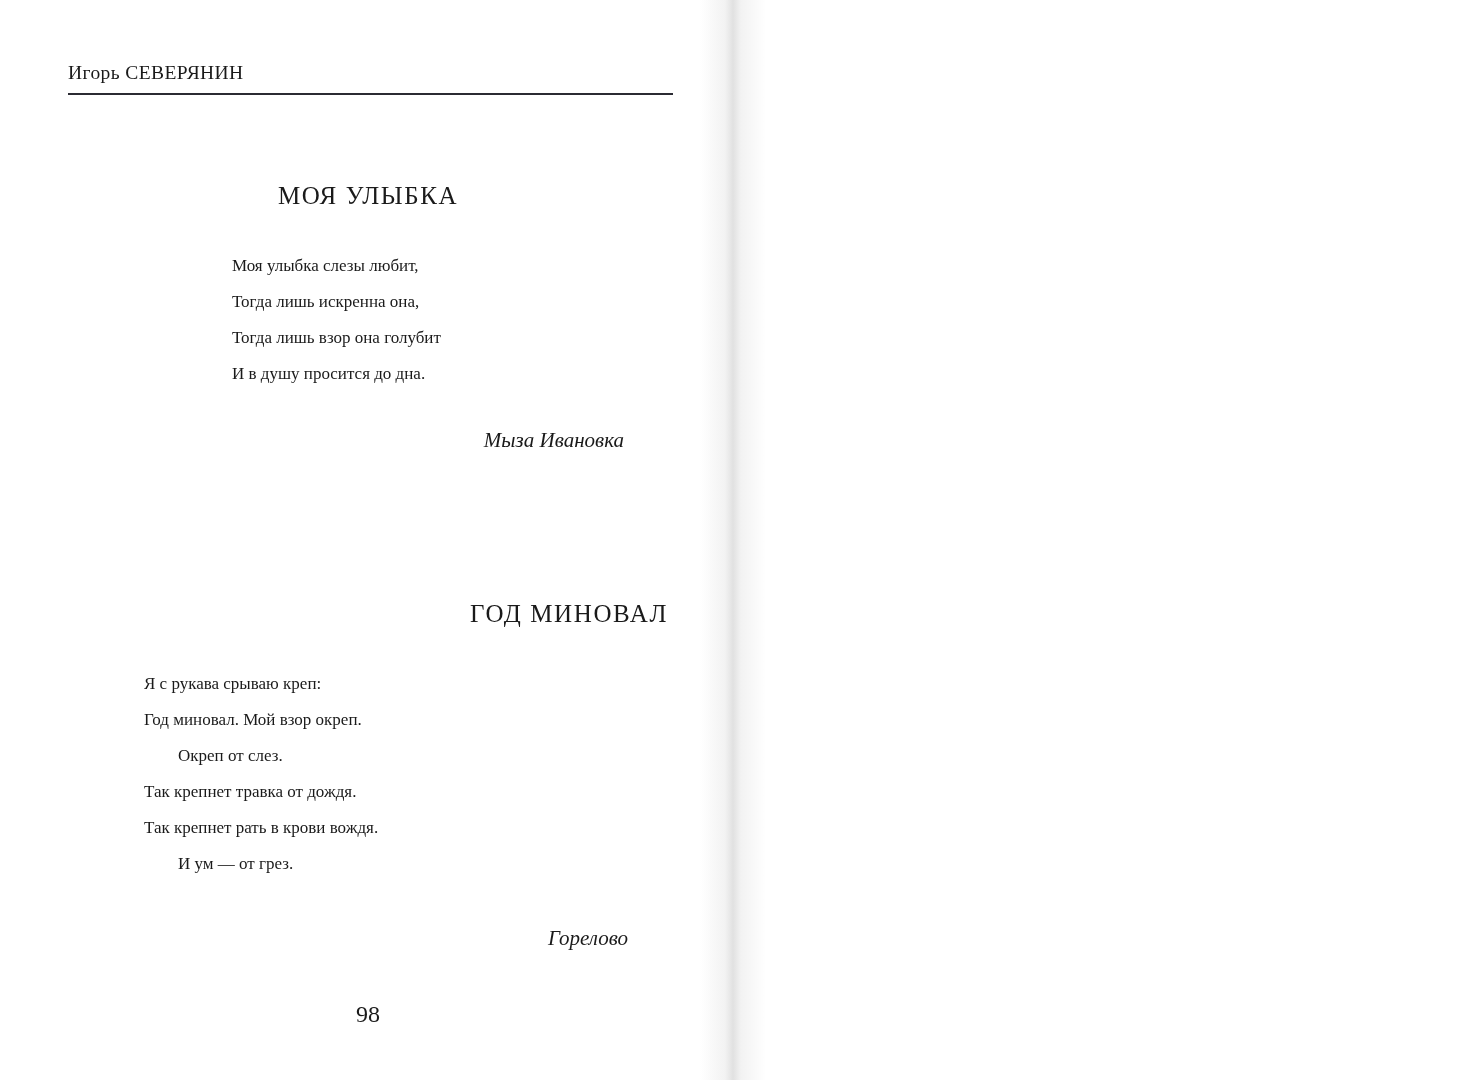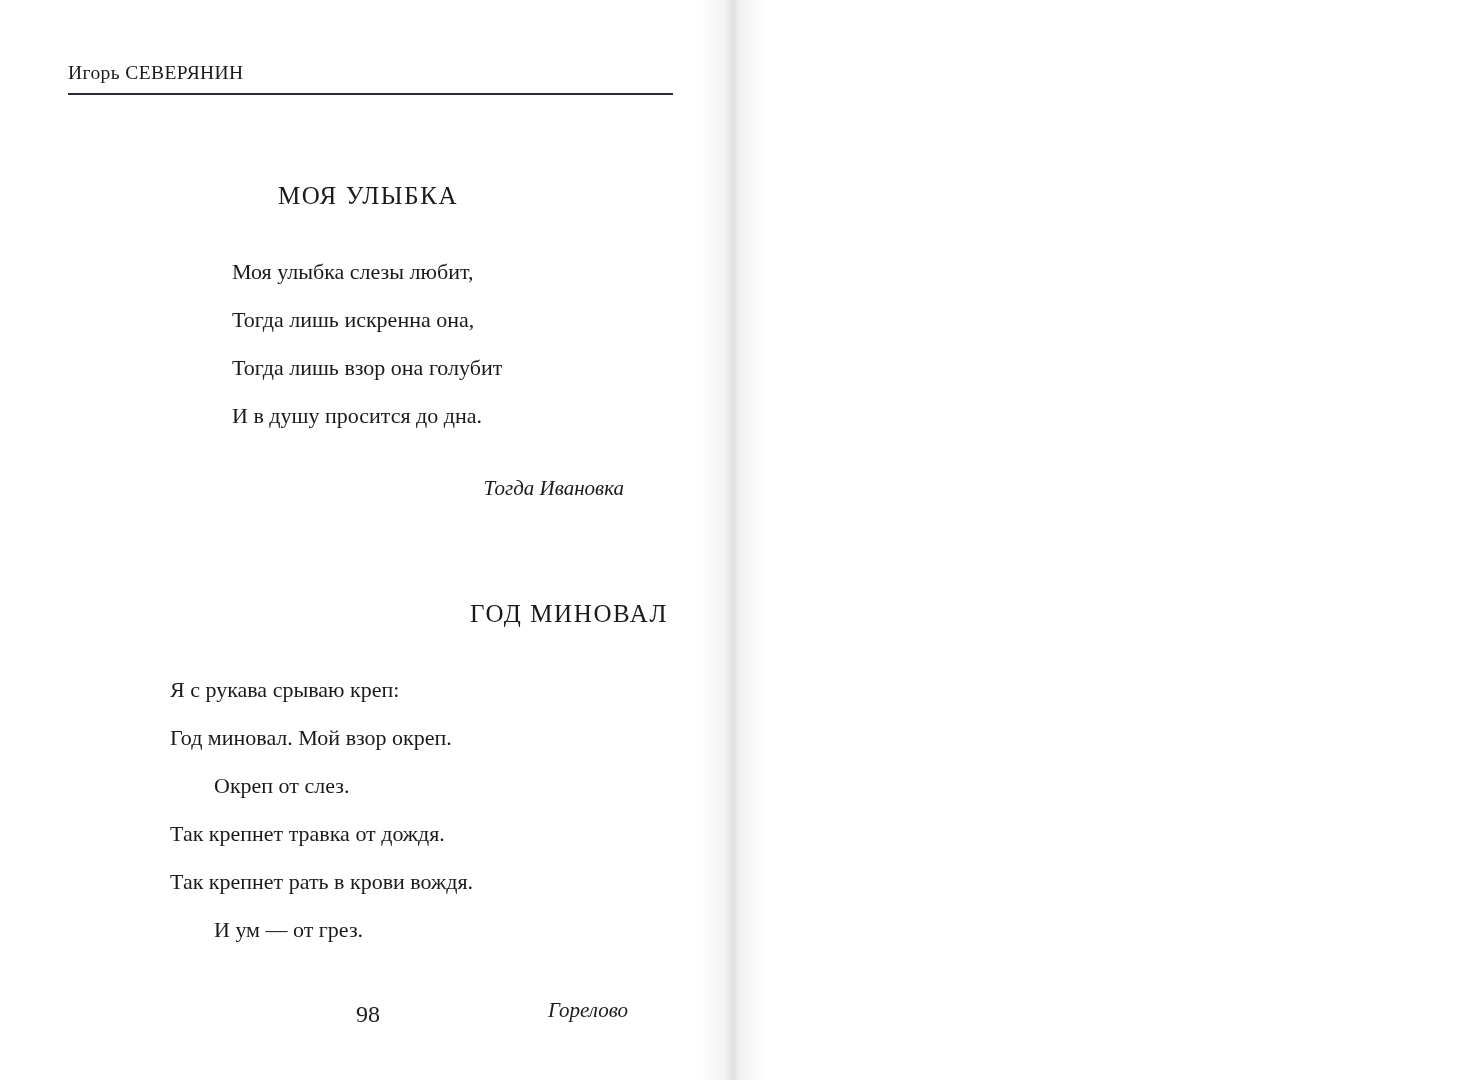--- a/index.html
+++ b/index.html
@@ -70,40 +70,40 @@
   
   .poem { position: absolute; }
 
   .poem-title {
     font-weight: normal;
     font-size: 25px;
     letter-spacing: 1.6px;
     text-align: center;
   }
   .stanza {
-    font-size: 22px;
-    line-height: 48px;
+    font-size: 17px;
+    line-height: 36px;
     white-space: pre;
   }
   .place {
     font-style: italic;
     font-size: 21px;
     text-align: right;
   }
 
   
   #poem-moya-ulybka { left: 68px; top: 182px; width: 600px; }
   #poem-moya-ulybka .poem-title { margin-bottom: 38px; }
   #poem-moya-ulybka .stanza { margin-left: 164px; }
   #poem-moya-ulybka .stanza + .stanza { margin-top: 33px; }
   #poem-moya-ulybka .place { margin-top: 36px; margin-right: 44px; }
 
   #poem-god-minoval { left: 68px; top: 600px; width: 600px; }
   #poem-god-minoval .poem-title { margin-bottom: 38px; text-align: right; }
-  #poem-god-minoval .stanza { margin-left: 102px; }
+  #poem-god-minoval .stanza { margin-left: 76px; }
   #poem-god-minoval .place { margin-top: 44px; margin-right: 40px; font-family: Liberation Serif, serif; }
 
   
   .folio {
     position: absolute;
     bottom: 52px;
     font-size: 24px;
     text-align: center;
   }
   .folio.left  { left: 68px;  width: 600px; }
@@ -119,21 +119,21 @@
       <div class="rh-text">Игорь СЕВЕРЯНИН</div>
       <div class="rule"></div>
     </div>
 
     <div class="poem" id="poem-moya-ulybka">
       <div class="poem-title">МОЯ УЛЫБКА</div>
       <div class="stanza">Моя улыбка слезы любит,
 Тогда лишь искренна она,
 Тогда лишь взор она голубит
 И в душу просится до дна.</div>
-      <div class="place">Тогда Ивановка</div>
+      <div class="place">Мыза Ивановка</div>
     </div>
 
     <div class="poem" id="poem-god-minoval">
       <div class="poem-title">ГОД МИНОВАЛ</div>
       <div class="stanza">Я с рукава срываю креп:
 Год миновал. Мой взор окреп.
         Окреп от слез.
 Так крепнет травка от дождя.
 Так крепнет рать в крови вождя.
         И ум — от грез.</div>

